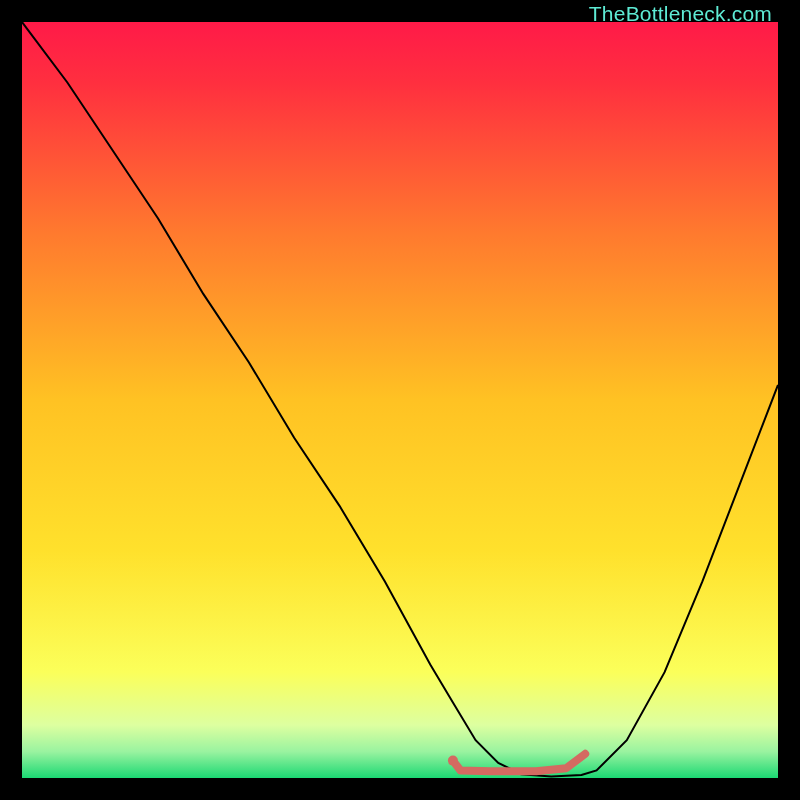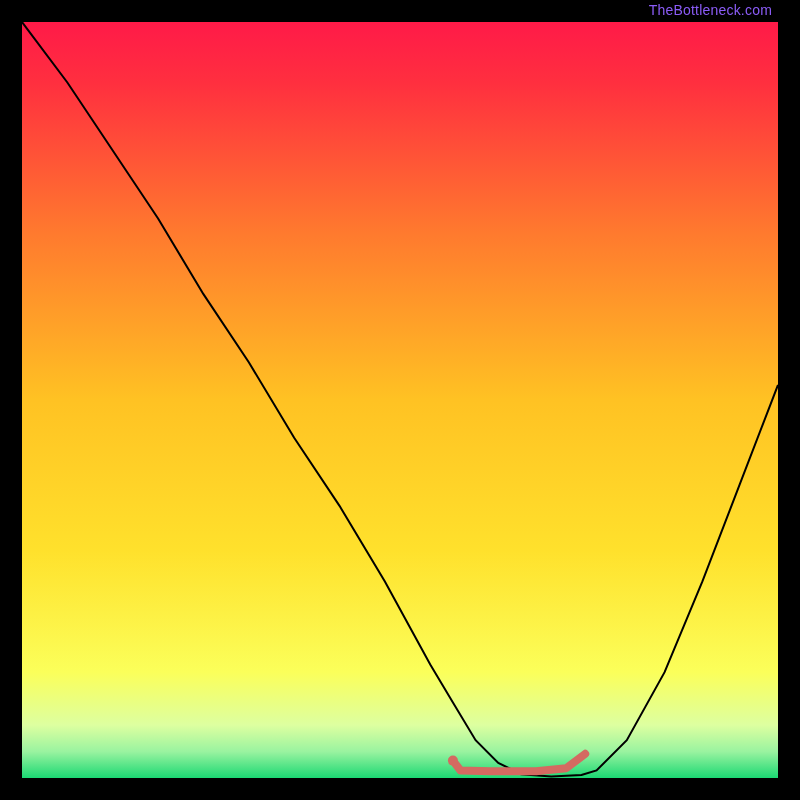--- a/index.html
+++ b/index.html
@@ -23,22 +23,22 @@
     left: 0;
     top: 0;
     width: 756px;
     height: 756px;
   }
   .watermark {
     position: absolute;
     top: 2px;
     right: 28px;
     font-family: Arial, Helvetica, sans-serif;
-    font-size: 14px;
-    color: #8b5cf6;
+    font-size: 21px;
+    color: #5eead4;
     letter-spacing: 0.2px;
   }
   svg {
     display: block;
   }
 </style>
 </head>
 <body>
 
 <div class="frame">

